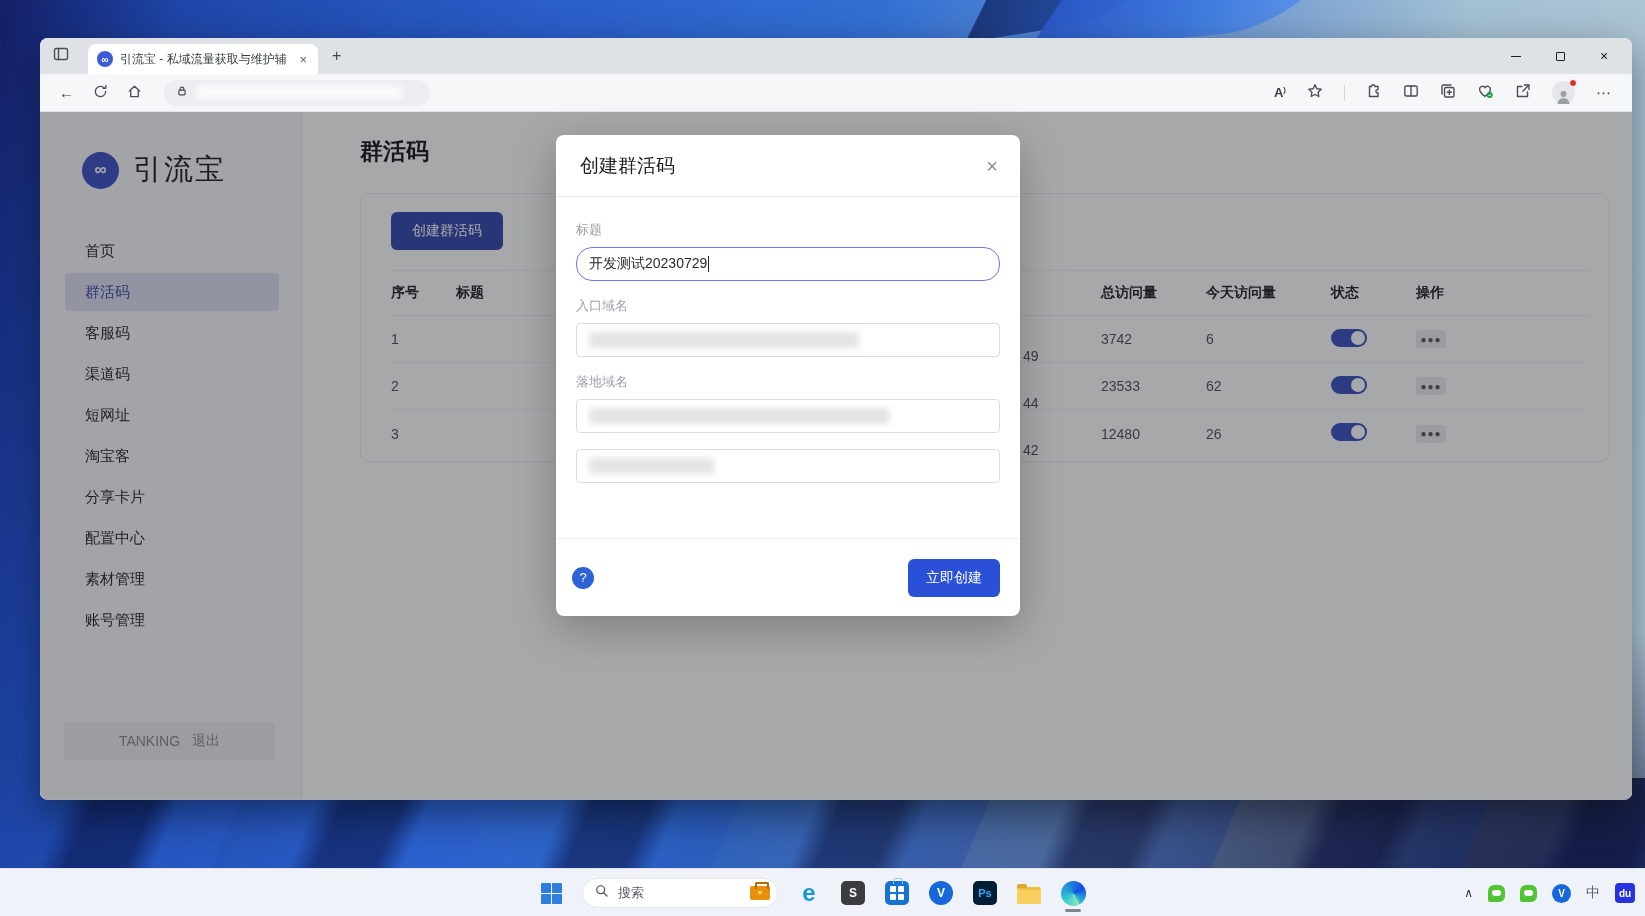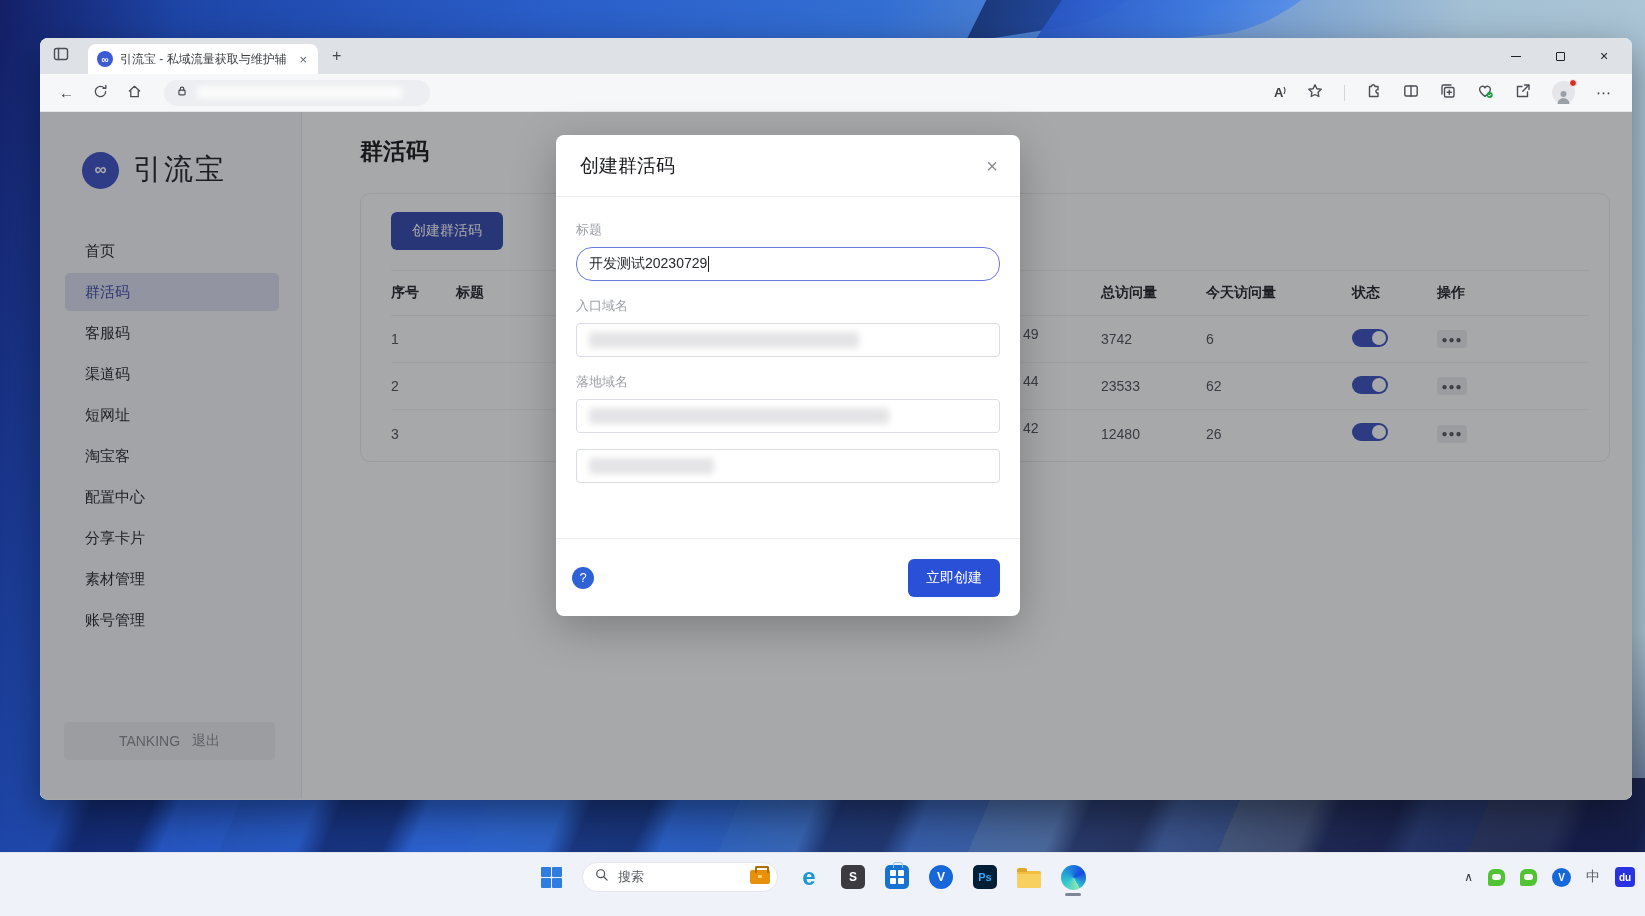--- a/index.html
+++ b/index.html
@@ -84,24 +84,24 @@
     padding:10px 21px; border-radius:6px; }
   .table { margin-top:20px; padding-right:20px; }
   .thead, .trow { display:flex; align-items:center; }
   .thead { border-top:1px solid #f0f0f2; border-bottom:1px solid #ededef; height:46px;
     font-size:14px; font-weight:bold; color:#222429; }
   .trow { height:47px; border-bottom:1px solid #f3f3f5; font-size:14px; color:#4e5157; position:relative; }
   .c-seq { flex:0 0 65px; }
   .c-title { flex:0 0 645px; }
   .c-total { flex:0 0 105px; }
   .c-today { flex:0 0 125px; }
-  .c-status { flex:0 0 85px;margin-left:21px; }
+  .c-status { flex:0 0 85px; }
   .c-ops { flex:1; }
   .title-blur { width:160px; height:22px; background:#d9d9db; filter:blur(4px); border-radius:3px; }
-  .clipped-num { position:absolute; left:632px; top:10px; font-size:14px; color:#4e5157; }
+  .clipped-num { position:absolute; left:632px; top:32px; font-size:14px; color:#4e5157; }
   .toggle { width:36px; height:18px; border-radius:9px; background:#3a50c0; position:relative; display:inline-block; }
   .toggle .knob { position:absolute; right:2px; top:2px; width:14px; height:14px; border-radius:50%; background:#fff; }
   .ops-btn { display:inline-flex; align-items:center; justify-content:center; width:30px; height:18px;
     border-radius:4px; background:#ececee; color:#55575c; font-size:10px; letter-spacing:1px; }
 
   
   .dim { position:absolute; left:0; top:74px; right:0; bottom:0; background:rgba(24,26,32,.38); z-index:5; }
   .modal { position:absolute; left:516px; top:97px; width:464px; height:481px; background:#fff;
     border-radius:8px; z-index:6; box-shadow:0 12px 44px rgba(0,0,0,.25); display:flex; flex-direction:column; }
   .modal-header { height:62px; flex:none; display:flex; align-items:center; justify-content:space-between;
@@ -117,21 +117,21 @@
   .caret { display:inline-block; width:1px; height:16px; background:#222; margin-left:1px; }
   .value-blur { height:16px; background:#e4e4e6; filter:blur(3px); border-radius:3px; }
   .w-entry { width:270px; } .w-landing { width:300px; } .w-short { width:125px; }
   .modal-footer { margin-top:auto; flex:none; height:78px; border-top:1px solid #ededef;
     display:flex; align-items:center; justify-content:space-between; padding:0 20px 0 16px; }
   .help-btn { width:22px; height:22px; border-radius:50%; background:#2e63d8; color:#fff; font-size:13px;
     display:flex; align-items:center; justify-content:center; }
   .submit-btn { background:#2b50d8; color:#fff; font-size:14px; padding:10px 18px; border-radius:6px; }
 
   
-  .taskbar { position:absolute; left:0; right:0; bottom:0; height:64px; background:#eff3f9;
+  .taskbar { position:absolute; left:0; right:0; bottom:0; height:48px; background:#eff3f9;
     border-top:1px solid rgba(0,0,0,.05); z-index:3; }
   .tb-center { position:absolute; left:538px; top:0; height:48px; display:flex; align-items:center; gap:18px; }
   .start-icon { width:21px; height:21px; display:grid; grid-template-columns:10px 10px; gap:1px; }
   .start-icon span { background:#2f7de1; border-radius:1px; }
   .search-pill { width:196px; height:30px; border-radius:15px; background:#fff; border:1px solid #e3e6ec;
     display:flex; align-items:center; gap:9px; padding:0 4px 0 12px; }
   .search-label { font-size:13px; color:#555a61; flex:1; }
   .briefcase { width:20px; height:14px; background:#e8900c; border-radius:2px; position:relative; flex:none; margin-right:3px; }
   .briefcase:before { content:""; position:absolute; left:5px; top:-4px; width:10px; height:5px;
     border:2px solid #b36d08; border-bottom:none; border-radius:2px 2px 0 0; }
@@ -300,24 +300,24 @@
         <div class="menu-item">
             <span>渠道码</span>
           </div>
         <div class="menu-item">
             <span>短网址</span>
           </div>
         <div class="menu-item">
             <span>淘宝客</span>
           </div>
         <div class="menu-item">
+            <span>分享卡片</span>
+          </div>
+        <div class="menu-item">
             <span>配置中心</span>
-          </div>
-        <div class="menu-item">
-            <span>分享卡片</span>
           </div>
         <div class="menu-item">
             <span>素材管理</span>
           </div>
         <div class="menu-item">
             <span>账号管理</span>
           </div>
       </div>
       <div class="sidebar-footer">
         <span>TANKING</span>

